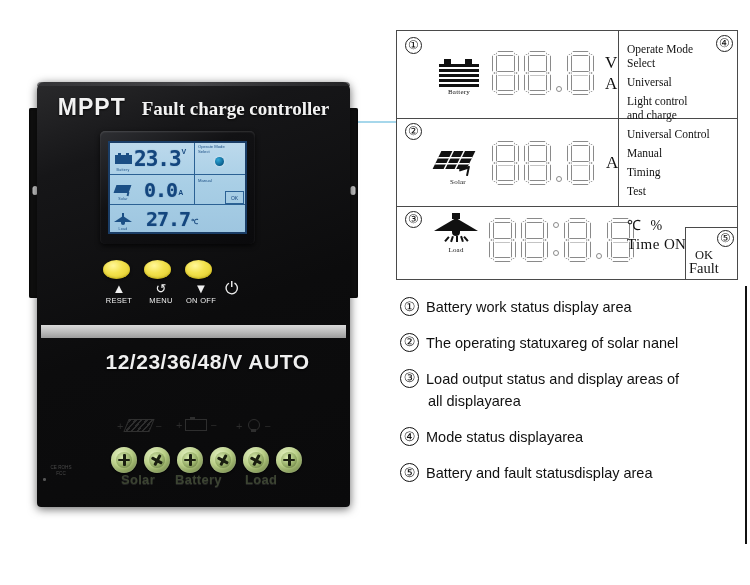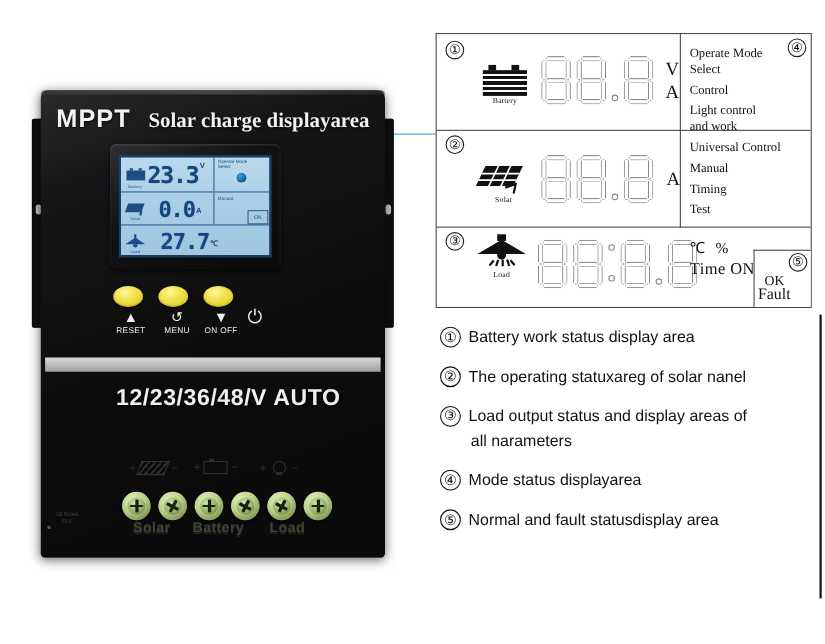--- a/index.html
+++ b/index.html
@@ -324,21 +324,21 @@
     </div>
     <div class="mount-tab" style="left:347px; top:108px; width:11px; height:190px;">
       <div class="slot" style="top:78px;"></div>
     </div>
 
     <div id="device-body">
       <div id="device-top-sheen"></div>
 
       <div id="brand-row">
         <span id="brand-mppt">MPPT</span>
-        <span id="brand-sub">Solar charge displayarea</span>
+        <span id="brand-sub">Fault charge controller</span>
       </div>
 
       <div id="lcd-bezel">
         <div id="lcd">
 
           <div class="lcd-row lcd-row-1">
             <div class="lcd-left">
               <div class="lcd-icon">
                 <div class="bat-glyph">
                   <div class="nub l"></div>
@@ -630,23 +630,23 @@
       <div id="row3-units">
         <div class="l1">℃  %</div>
         <div class="l2">Time ON OFF</div>
       </div>
     </div>
 
     <div id="ctrl-col">
       <div class="marker" style="right:4px; top:4px; border:1.3px solid #222;">④</div>
       <div class="ci">Operate Mode</div>
       <div class="ci" style="margin-top:-5px;">Select</div>
-      <div class="ci">Control</div>
+      <div class="ci">Universal</div>
       <div class="ci">Light control</div>
-      <div class="ci" style="margin-top:-5px;">and work</div>
+      <div class="ci" style="margin-top:-5px;">and charge</div>
       <div class="ci">Universal Control</div>
       <div class="ci">Manual</div>
       <div class="ci">Timing</div>
       <div class="ci">Test</div>
     </div>
 
     <div id="okfault-box">
       <div class="marker" style="right:3px; top:2px;">⑤</div>
       <div class="ok">OK</div>
       <div class="fault">Fault</div>
@@ -659,27 +659,27 @@
       <span class="leg-text"><span>Battery work status display area</span></span>
     </div>
     <div class="leg-item">
       <span class="leg-num">②</span>
       <span class="leg-text"><span>The operating statuxareg of solar nanel</span></span>
     </div>
     <div class="leg-item">
       <span class="leg-num">③</span>
       <span class="leg-text">
         <span>Load output status and display areas of</span>
-        <span class="ln2">all narameters</span>
+        <span class="ln2">all displayarea</span>
       </span>
     </div>
     <div class="leg-item">
       <span class="leg-num">④</span>
       <span class="leg-text"><span>Mode status displayarea</span></span>
     </div>
     <div class="leg-item">
       <span class="leg-num">⑤</span>
-      <span class="leg-text"><span>Normal and fault statusdisplay area</span></span>
+      <span class="leg-text"><span>Battery and fault statusdisplay area</span></span>
     </div>
   </div>
 
   <div id="right-rule"></div>
 </div>
 
 </body></html>

